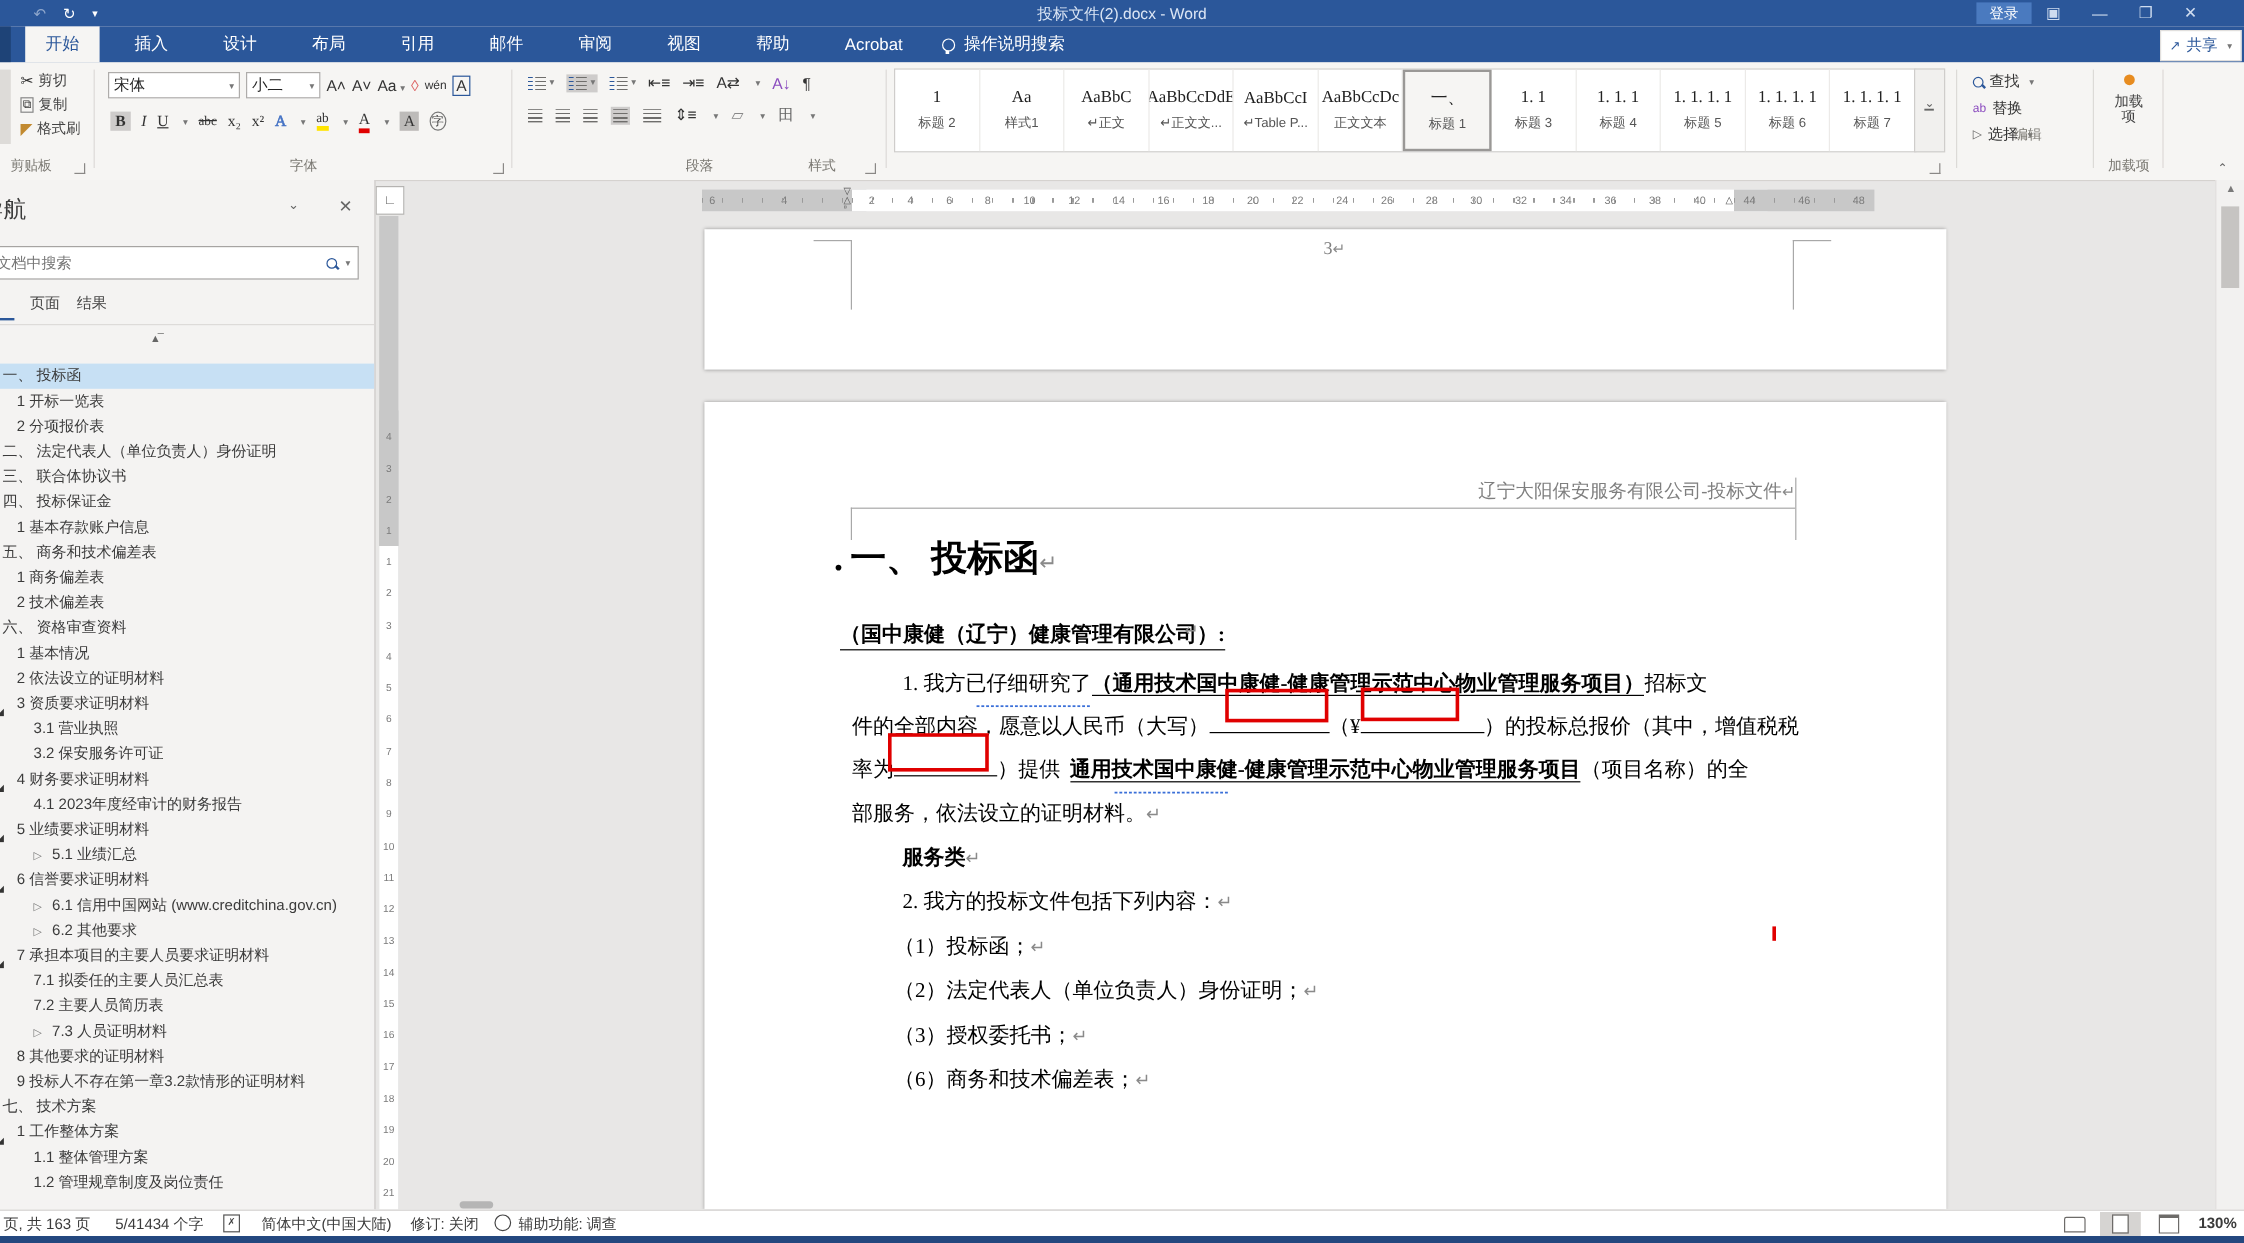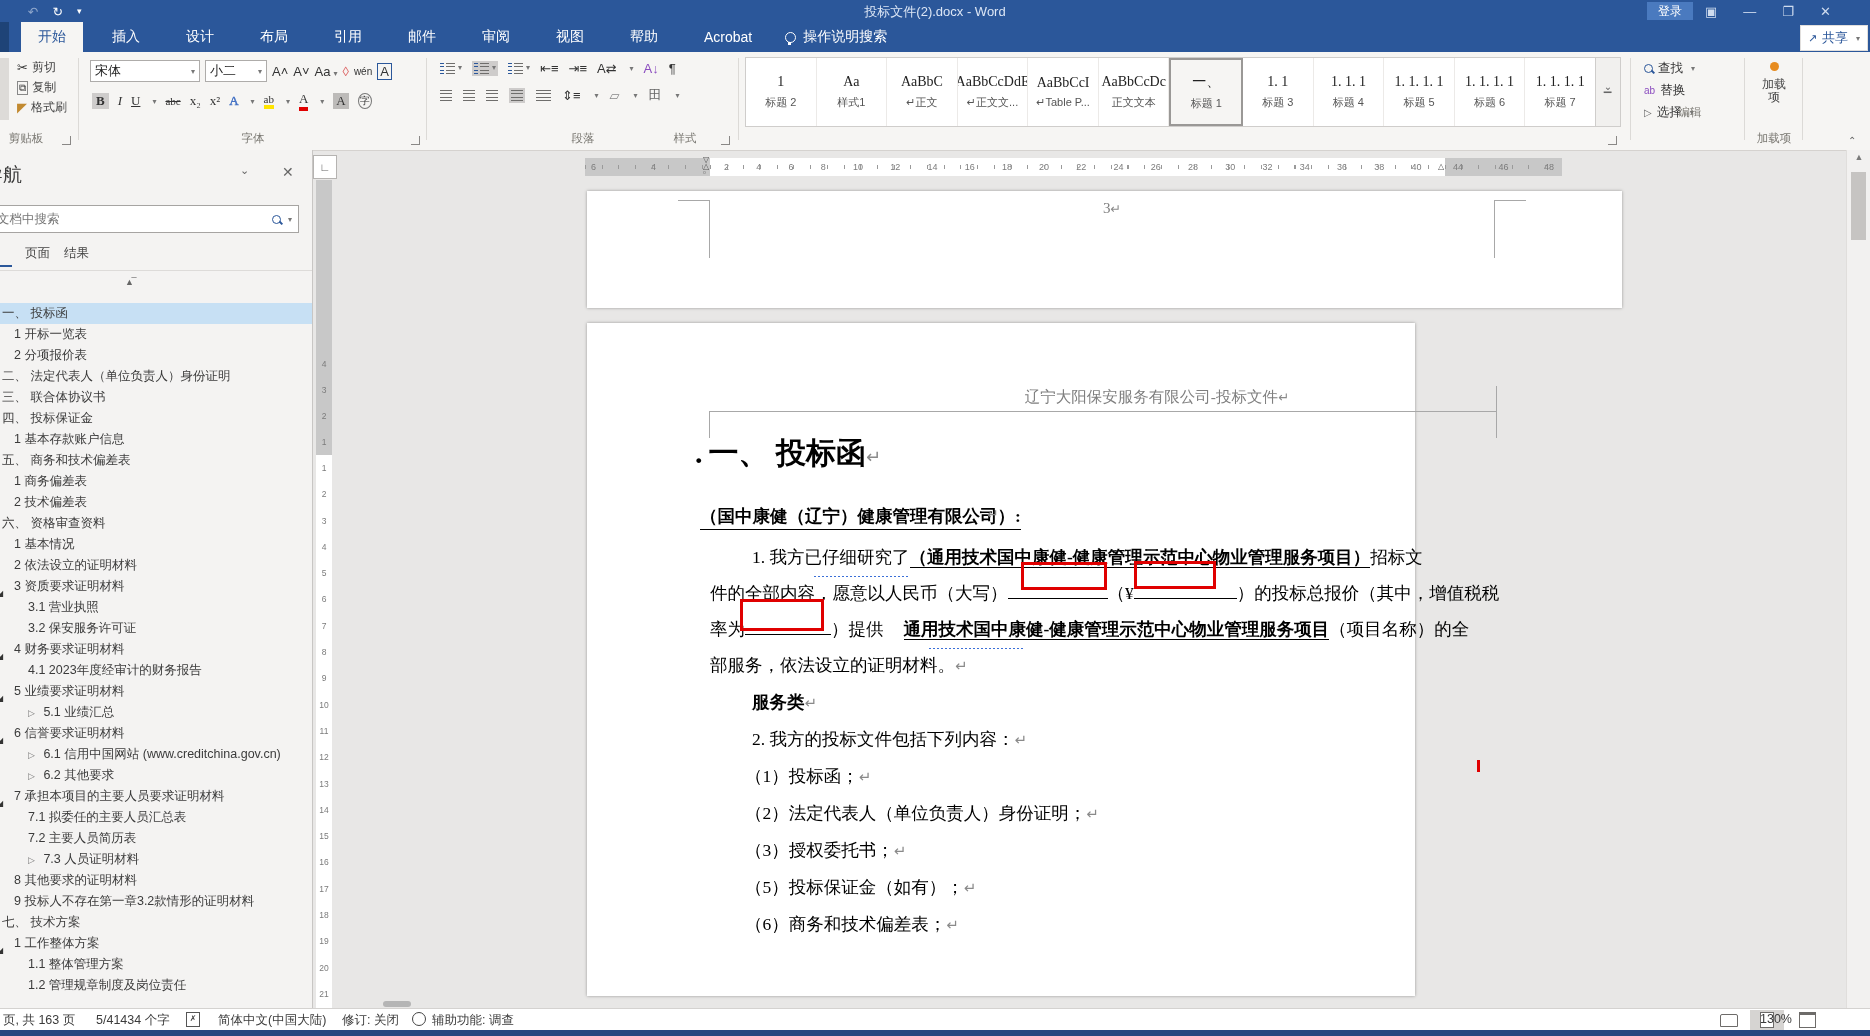--- a/index.html
+++ b/index.html
@@ -612,50 +612,49 @@
     <div class="page" style="left:275px;top:41px;width:1035px;height:117px;">
       <div class="cmark" style="left:91px;top:9px;width:32px;height:1px;"></div>
       <div class="cmark" style="left:122px;top:9px;width:1px;height:58px;"></div>
       <div class="cmark" style="left:907px;top:9px;width:32px;height:1px;"></div>
       <div class="cmark" style="left:907px;top:9px;width:1px;height:58px;"></div>
       <div class="abs serif" style="left:465px;top:9px;width:120px;text-align:center;color:#7f7f7f;font-size:15px;">
         <span>3</span><span class="pilcrow">↵</span>
       </div>
     </div>
 
-    <div class="page" style="left:275px;top:173px;width:828px;height:673px;">
+    <div class="page" style="left:275px;top:185px;width:1035px;height:673px;">
 
       <div class="abs serif" style="right:126px;top:64px;color:#7f7f7f;font-size:15.5px;">
         <span>辽宁大阳保安服务有限公司-投标文件</span><span class="pilcrow">↵</span>
       </div>
       <div class="cmark" style="left:122px;top:88px;width:787px;height:1px;"></div>
       <div class="cmark" style="left:122px;top:88px;width:1px;height:27px;"></div>
       <div class="cmark" style="left:909px;top:63px;width:1px;height:52px;"></div>
 
       <div class="abs serif" style="left:108px;top:110px;font-size:30px;font-weight:bold;color:#000;">
         <span>.</span><span style="margin-left:6px;">一、 投标函</span><span class="pilcrow" style="font-weight:normal;font-size:18px;">↵</span>
       </div>
 
       <div class="abs serif" style="left:113px;top:181px;font-size:17.5px;font-weight:bold;border-bottom:1px solid #000;padding-bottom:1px;">
         <span>（国中康健（辽宁）健康管理有限公司）:</span></div>
       <span class="abs pilcrow" style="left:400px;top:183px;font-size:14px;">↵</span>
 
       <div class="bodytext">
         <div><span style="display:inline-block;width:42px;"></span><span>1. 我方已仔细研究了</span><span class="bu">（通用技术国中康健-健康管理示范中心物业管理服务项目）</span><span>招标文</span></div>
         <div><span>件的全部内容，愿意以人民币（大写）</span><span class="blank" style="width:100px;"></span><span>（¥</span><span class="blank" style="width:103px;"></span><span>）的投标总报价（其中，增值税税</span></div>
-        <div><span>率为</span><span class="blank" style="width:86px;"></span><span>）提供</span><span class="bu" style="margin-left:20px;">通用技术国中康健-健康管理示范中心物业管理服务项目</span><span>（项目名称）的全</span></div>
+        <div><span>率为</span><span class="blank" style="width:86px;"></span><span>）提供</span><span class="bu" style="margin-left:8px;">通用技术国中康健-健康管理示范中心物业管理服务项目</span><span>（项目名称）的全</span></div>
         <div><span>部服务，依法设立的证明材料。</span><span class="pilcrow">↵</span></div>
         <div style="font-weight:bold;"><span style="display:inline-block;width:42px;"></span><span>服务类</span><span class="pilcrow" style="font-weight:normal;">↵</span></div>
         <div><span style="display:inline-block;width:42px;"></span><span>2. 我方的投标文件包括下列内容：</span><span class="pilcrow">↵</span></div>
         <div>
 
         <div style="padding-left:35px;"><span>（1）投标函；</span><span class="pilcrow">↵</span></div>
             <div style="padding-left:35px;"><span>（2）法定代表人（单位负责人）身份证明；</span><span class="pilcrow">↵</span></div>
             <div style="padding-left:35px;"><span>（3）授权委托书；</span><span class="pilcrow">↵</span></div>
-            <div style="padding-left:35px;"><span>（5）投标保证金（如有）；</span><span class="pilcrow">↵</span></div>
             <div style="padding-left:35px;"><span>（6）商务和技术偏差表；</span><span class="pilcrow">↵</span></div>
           </div>
       </div>
 
       <div class="redbox" style="left:434px;top:239px;width:80px;height:22px;"></div>
       <div class="redbox" style="left:547px;top:238px;width:76px;height:22px;"></div>
       <div class="redbox" style="left:153px;top:276px;width:78px;height:26px;"></div>
       <div class="abs" style="left:890px;top:437px;width:3px;height:12px;background:#e00000;"></div>
 
       <div class="squig" style="left:226px;top:252px;width:96px;"></div>
@@ -679,17 +678,17 @@
     <span class="st" style="left:432px;">辅助功能: 调查</span>
     <div class="viewbtn" style="left:1712px;">
       <span class="vic" style="width:16px;height:11px;border-radius:2px 2px 0 0;"></span>
       </div>
     <div class="viewbtn sel" style="left:1750px;">
       <span class="vic" style="width:12px;height:14px;"></span>
       </div>
     <div class="viewbtn" style="left:1790px;">
       <span class="vic" style="width:15px;height:12px;border-top:3px solid #6d6b69;"></span>
       </div>
-    <span class="st" style="left:1760px;">130%</span>
+    <span class="st" style="left:1832px;font-weight:bold;">130%</span>
   </div>
   <div class="abs bottomstrip"></div>
 
 </div>
 
 </body></html>

